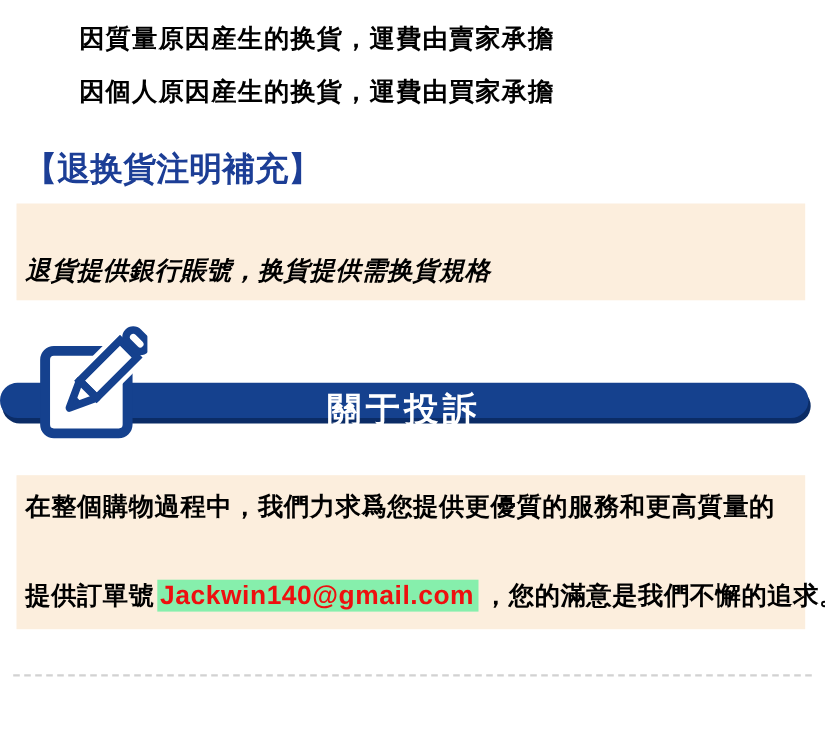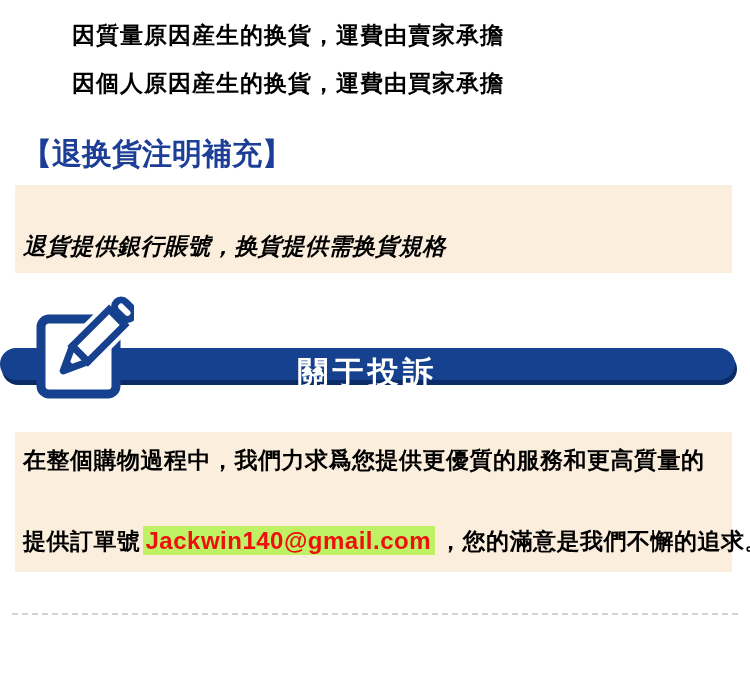--- a/index.html
+++ b/index.html
@@ -51,21 +51,21 @@
   }
   .box1 .bl1 { top: 9px; }
   .box1 .bl2 { top: 46px; font-style: italic; }
   .box2 .bl1 { top: 13px; }
   .box2 .bl2 { top: 54px; }
   .box2 .bl3 { top: 94px; }
   .email {
     color: #ee0f0f;
     font-weight: 700;
     font-size: 24px;
-    background: #bef264;
+    background: #86efac;
     padding: 1px 4px 1px 3px;
     margin: 0 4px 0 2px;
   }
   .banner {
     position: absolute;
     left: 0;
     top: 348px;
     width: 735px;
     height: 32px;
     background: #15418e;

